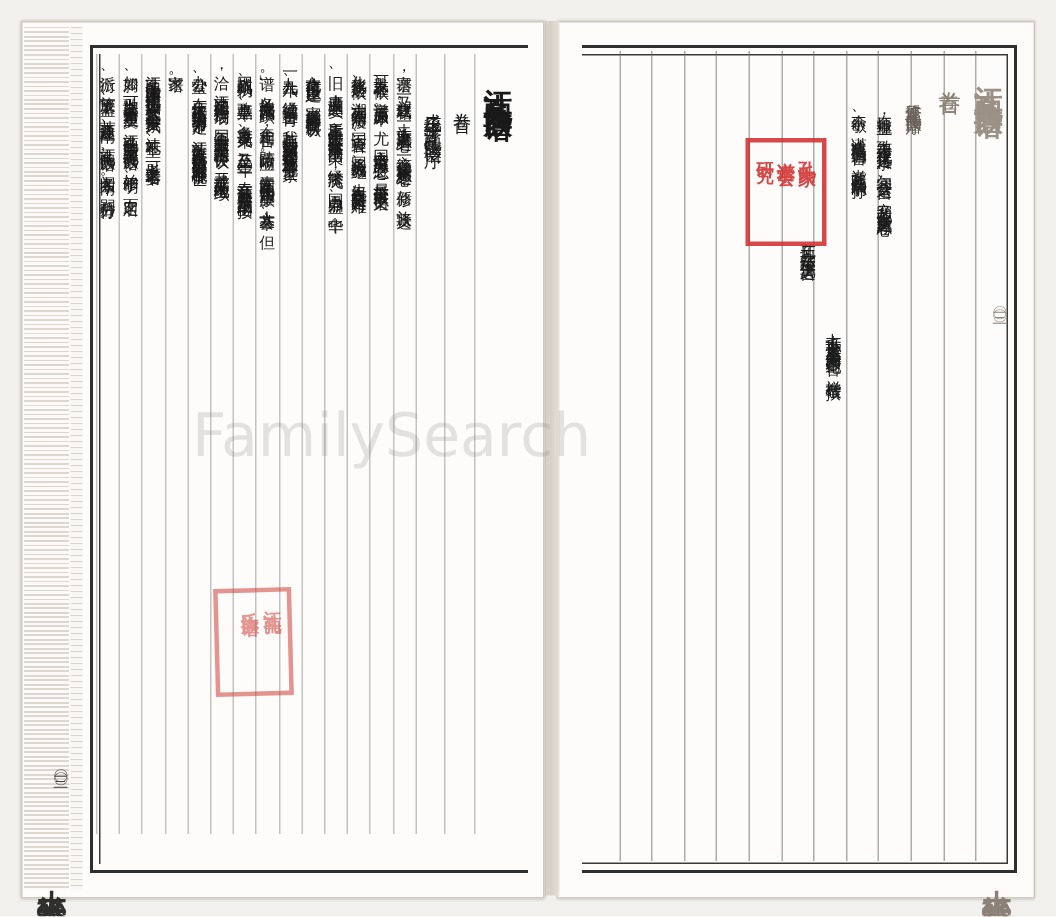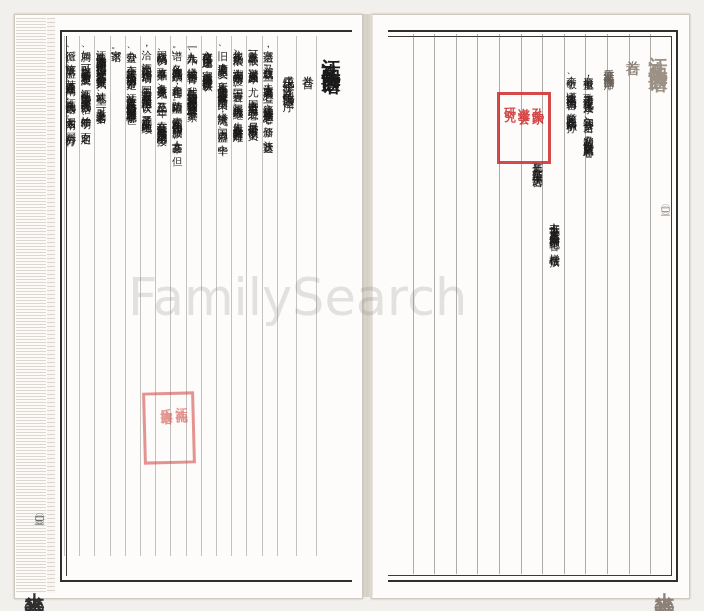--- a/index.html
+++ b/index.html
@@ -345,21 +345,21 @@
     color: #8c8178;
     letter-spacing: 2px;
   }
 
   
   .watermark {
     position: absolute;
     top: 268px;
     left: 128px;
     font-family: "DejaVu Sans", "Liberation Sans", sans-serif;
-    font-size: 51px;
+    font-size: 40px;
     color: rgba(120,120,120,0.20);
     letter-spacing: 0px;
     white-space: nowrap;
     pointer-events: none;
     user-select: none;
   }
 </style>
 </head>
 <body>
 

